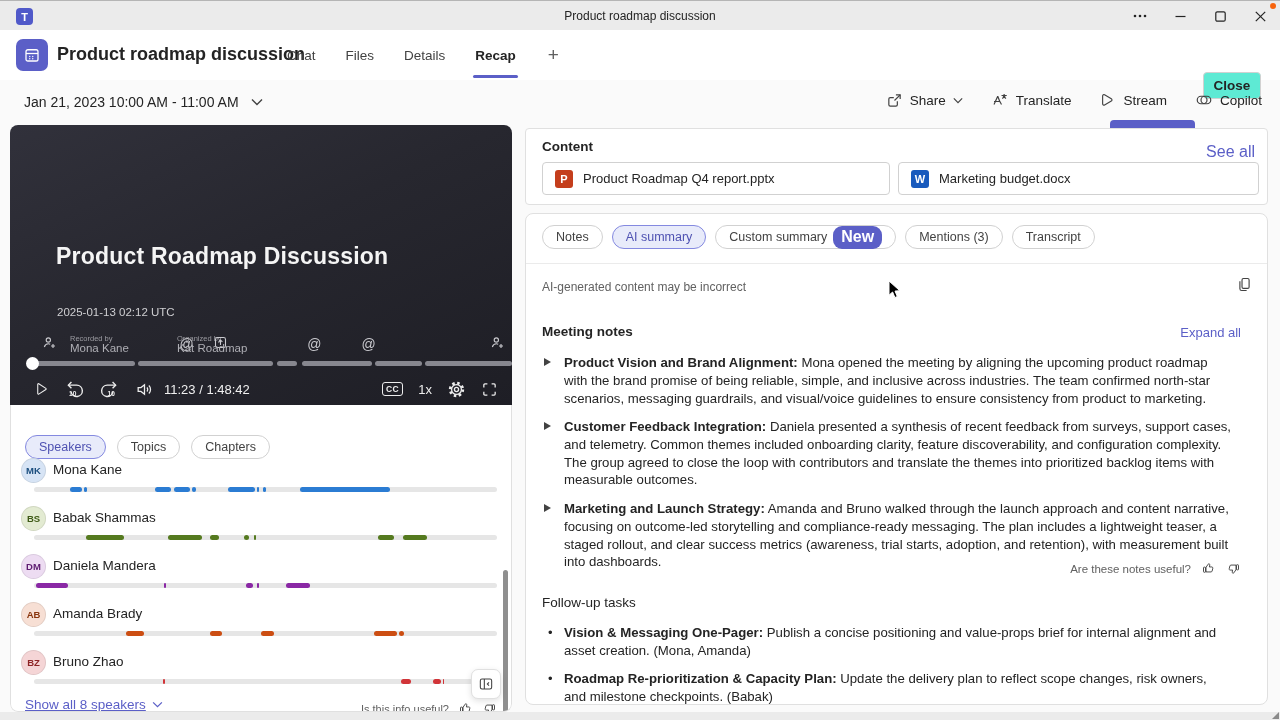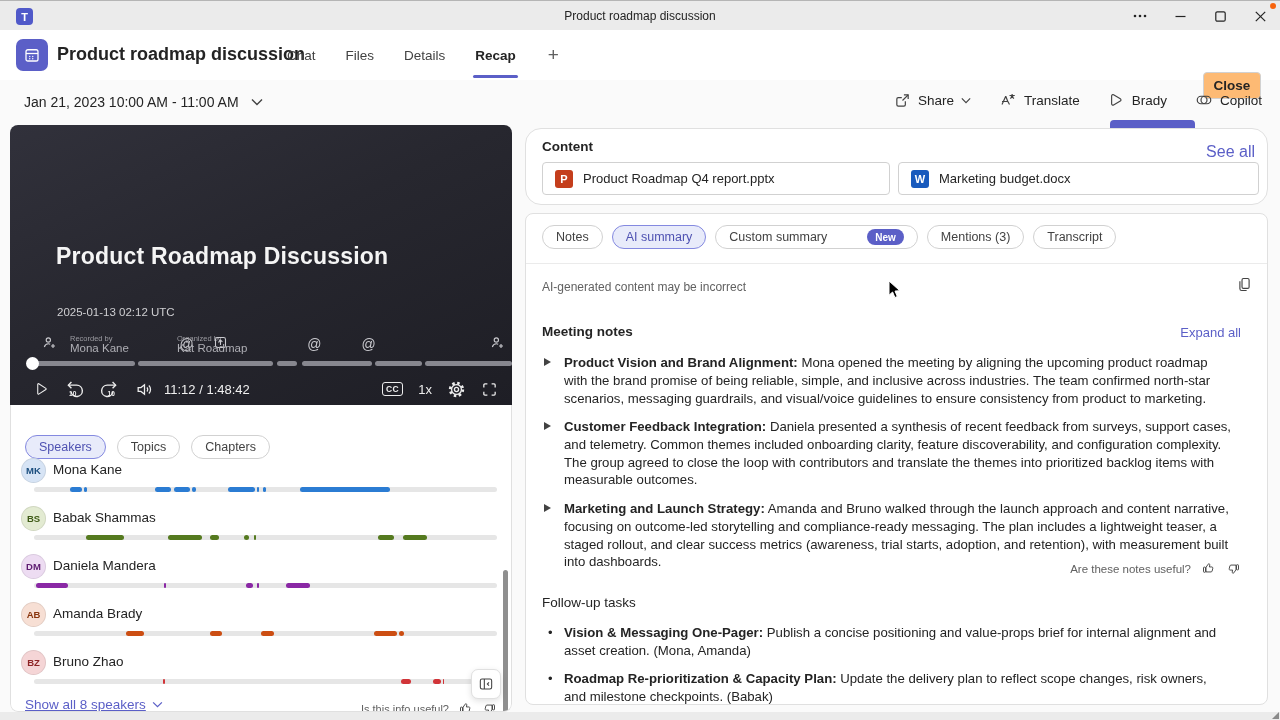--- a/index.html
+++ b/index.html
@@ -18,21 +18,21 @@
   
   .header { position:absolute; left:0; top:30px; width:1280px; height:50px; background:#FFFFFF; }
   .hd-icon { position:absolute; left:16px; top:9px; width:32px; height:32px; background:#5B5FC7; border-radius:7px; display:flex; align-items:center; justify-content:center; }
   .hd-title { position:absolute; left:57px; top:14px; font-size:18px; font-weight:bold; color:#242424; }
   .hd-tabs { position:absolute; left:285px; top:0; height:50px; display:flex; align-items:center; gap:26px; }
   .hd-tab { font-size:13.5px; color:#424242; cursor:pointer; position:relative; padding:6px 2px; }
   .hd-tab.active { font-weight:bold; color:#242424; }
   .hd-tab.active::after { content:""; position:absolute; left:0; right:0; bottom:-9px; height:3px; border-radius:2px; background:#5B5FC7; }
   .hd-add { font-size:19px; color:#616161; margin-left:4px; cursor:pointer; font-weight:400; }
   .btn-join { position:absolute; left:1110px; top:42px; width:85px; height:27px; background:#5B5FC7; color:#fff; border:none; border-radius:4px; font-size:13.5px; font-weight:bold; font-family:inherit; cursor:pointer;margin-top:48px; }
-  .btn-close { position:absolute; left:1203px; top:42px; width:58px; height:27px; background:#fdba74; color:#242424; border:1px solid #D1D1D1; border-radius:4px; font-size:13.5px; font-weight:bold; font-family:inherit; cursor:pointer; }
+  .btn-close { position:absolute; left:1203px; top:42px; width:58px; height:27px; background:#5eead4; color:#242424; border:1px solid #D1D1D1; border-radius:4px; font-size:13.5px; font-weight:bold; font-family:inherit; cursor:pointer; }
 
   
   .date-row { position:absolute; left:24px; top:94px; display:flex; align-items:center; gap:12px; font-size:14px; color:#242424; }
   .chev { color:#424242; display:inline-flex; }
   .actions-row { position:absolute; right:18px; top:91px; display:flex; align-items:center; gap:28px; }
   .action-item { display:flex; align-items:center; gap:7px; font-size:13.5px; color:#242424; cursor:pointer; }
   .action-item svg { color:#424242; }
 
   
   .left-card { position:absolute; left:10px; top:125px; width:502px; height:587px; border-radius:8px; overflow:hidden; }
@@ -61,30 +61,30 @@
   .sp-avatar { position:absolute; left:10px; top:0; width:25px; height:25px; border-radius:50%; font-size:9.5px; font-weight:bold; display:flex; align-items:center; justify-content:center; border:1px solid rgba(0,0,0,0.08); }
   .sp-name { position:absolute; left:42px; top:4px; font-size:13.5px; color:#242424; }
   .sp-bar { position:absolute; left:23px; top:29px; width:463px; height:5px; background:#E6E6E6; border-radius:3px; }
   .sp-bar .seg { position:absolute; top:0; height:5px; border-radius:3px; }
   .panel-scrollbar { position:absolute; right:3px; top:165px; width:5px; height:220px; background:#8F8F8F; border-radius:3px; }
   .show-all { position:absolute; left:14px; top:292px; font-size:13.5px; color:#5B5FC7; text-decoration:underline; display:flex; align-items:center; gap:6px; cursor:pointer; }
   .panel-feedback { position:absolute; right:14px; top:296px; display:flex; align-items:center; gap:9px; font-size:11px; color:#616161; }
   .float-btn { position:absolute; right:10px; top:264px; width:30px; height:30px; background:#fff; border:1px solid #E0E0E0; border-radius:7px; box-shadow:0 2px 6px rgba(0,0,0,0.12); display:flex; align-items:center; justify-content:center; color:#424242; cursor:pointer; }
 
   
-  .content-card { position:absolute; left:525px; top:128px; width:743px; height:77px; background:#fff; border:1px solid #E0E0E0; border-radius:16px; }
+  .content-card { position:absolute; left:525px; top:128px; width:743px; height:77px; background:#fff; border:1px solid #E0E0E0; border-radius:4px; }
   .cc-title { position:absolute; left:16px; top:10px; font-size:13.5px; font-weight:bold; color:#242424; }
   .see-all { position:absolute; right:12px; top:14px; font-size:16px; color:#5B5FC7; cursor:pointer; }
   .file-chip { position:absolute; top:33px; height:33px; background:#fff; border:1px solid #D1D1D1; border-radius:4px; display:flex; align-items:center; gap:10px; padding:0 12px; cursor:pointer; }
   .file-icon { width:18px; height:18px; border-radius:3px; color:#fff; font-size:11px; font-weight:bold; display:flex; align-items:center; justify-content:center; flex:none; }
   .file-name { font-size:13px; color:#242424; white-space:nowrap; }
 
   .notes-card { position:absolute; left:525px; top:213px; width:743px; height:492px; background:#fff; border:1px solid #E0E0E0; border-radius:8px; overflow:hidden; }
   .notes-tabs { position:absolute; left:16px; top:11px; display:flex; gap:9px; }
-  .badge-new { background:#5B5FC7; color:#fff; font-size:10px; font-weight:bold; padding:2.5px 8px; border-radius:9px;margin-left:34px; }
+  .badge-new { background:#5B5FC7; color:#fff; font-size:16px; font-weight:bold; padding:2.5px 8px; border-radius:9px; }
   .notes-divider { position:absolute; left:0; right:0; top:49px; border-bottom:1px solid #EBEBEB; }
   .disclaimer { position:absolute; left:16px; top:66px; font-size:12px; color:#616161; }
   .copy-btn { position:absolute; right:14px; top:62px; color:#424242; cursor:pointer; }
   .mn-title { position:absolute; left:16px; top:110px; font-size:13.5px; font-weight:bold; color:#242424; }
   .expand-all { position:absolute; right:26px; top:111px; font-size:13px; color:#5B5FC7; cursor:pointer; }
   .note-item { position:absolute; left:16px; width:690px; font-size:13.2px; line-height:17.8px; color:#242424; padding-left:22px; }
   .note-caret { position:absolute; left:2px; top:4px; width:0; height:0; border-left:7px solid #424242; border-top:4.5px solid transparent; border-bottom:4.5px solid transparent; cursor:pointer; }
   .note-bullet { position:absolute; left:6px; top:0; font-size:13px; color:#242424; }
   .note-title { font-weight:bold; }
   .notes-feedback { position:absolute; right:26px; top:347px; display:flex; align-items:center; gap:10px; font-size:11.5px; color:#616161; }
@@ -179,21 +179,21 @@
       <svg width="18" height="18" viewBox="0 0 24 24" fill="none" stroke="currentColor" stroke-width="1.6">
           <path d="M4 18c2-4 4-9 5-11m-5 7h8M9 7c1 3 3 8 5 11"></path>
           <path d="M14 6h7M17.5 4v2M15 10c1.5-1 3.5-2.5 4-4M20 10c-1.5-1-3.5-2.5-4-4"></path>
         </svg>
       <span>Translate</span>
     </div>
     <div class="action-item">
       <svg width="17" height="17" viewBox="0 0 24 24" fill="none" stroke="currentColor" stroke-width="1.7">
           <path d="M7.5 5.8c0-1.5 1.6-2.4 2.9-1.7l10 5.9c1.3.8 1.3 2.7 0 3.4l-10 5.9c-1.3.8-2.9-.2-2.9-1.7V5.8z" transform="translate(-2,0) scale(0.95)"></path>
         </svg>
-      <span>Brady</span>
+      <span>Stream</span>
     </div>
     <div class="action-item">
       <svg width="18" height="18" viewBox="0 0 24 24" fill="none" stroke="currentColor" stroke-width="1.6">
           <rect x="3" y="7" width="13" height="10" rx="5"></rect>
           <rect x="8" y="7" width="13" height="10" rx="5"></rect>
         </svg>
       <span>Copilot</span>
     </div>
   </div>
 
@@ -263,21 +263,21 @@
               <text x="14" y="19.5" font-size="7.5" fill="currentColor" stroke="none" text-anchor="middle" font-family="Liberation Sans, sans-serif" font-weight="bold">10</text>
             </svg>
         </div>
         <div class="vc-btn" style="margin-left:15px">
           <svg width="19" height="19" viewBox="0 0 24 24" fill="none" stroke="currentColor" stroke-width="1.6">
               <path d="M4 9.5v5h3.5L12 18V6L7.5 9.5H4z"></path>
               <path d="M15 9.5a3.5 3.5 0 0 1 0 5"></path>
               <path d="M17.5 7a7 7 0 0 1 0 10"></path>
             </svg>
         </div>
-        <div class="vc-time">11:12 / 1:48:42</div>
+        <div class="vc-time">11:23 / 1:48:42</div>
         <div style="flex:1"></div>
         <div class="vc-btn">
             <span class="cc-box">CC</span>
           </div>
         <div class="vc-btn vc-speed" style="margin-left:15px">1x</div>
         <div class="vc-btn" style="margin-left:15px">
           <svg width="19" height="19" viewBox="0 0 24 24" fill="none" stroke="currentColor">
               <circle cx="12" cy="12" r="8" stroke-width="3.4" stroke-dasharray="3.1 3.17"></circle>
               <circle cx="12" cy="12" r="6.2" stroke-width="1.7"></circle>
               <circle cx="12" cy="12" r="2.6" stroke-width="1.7"></circle>

